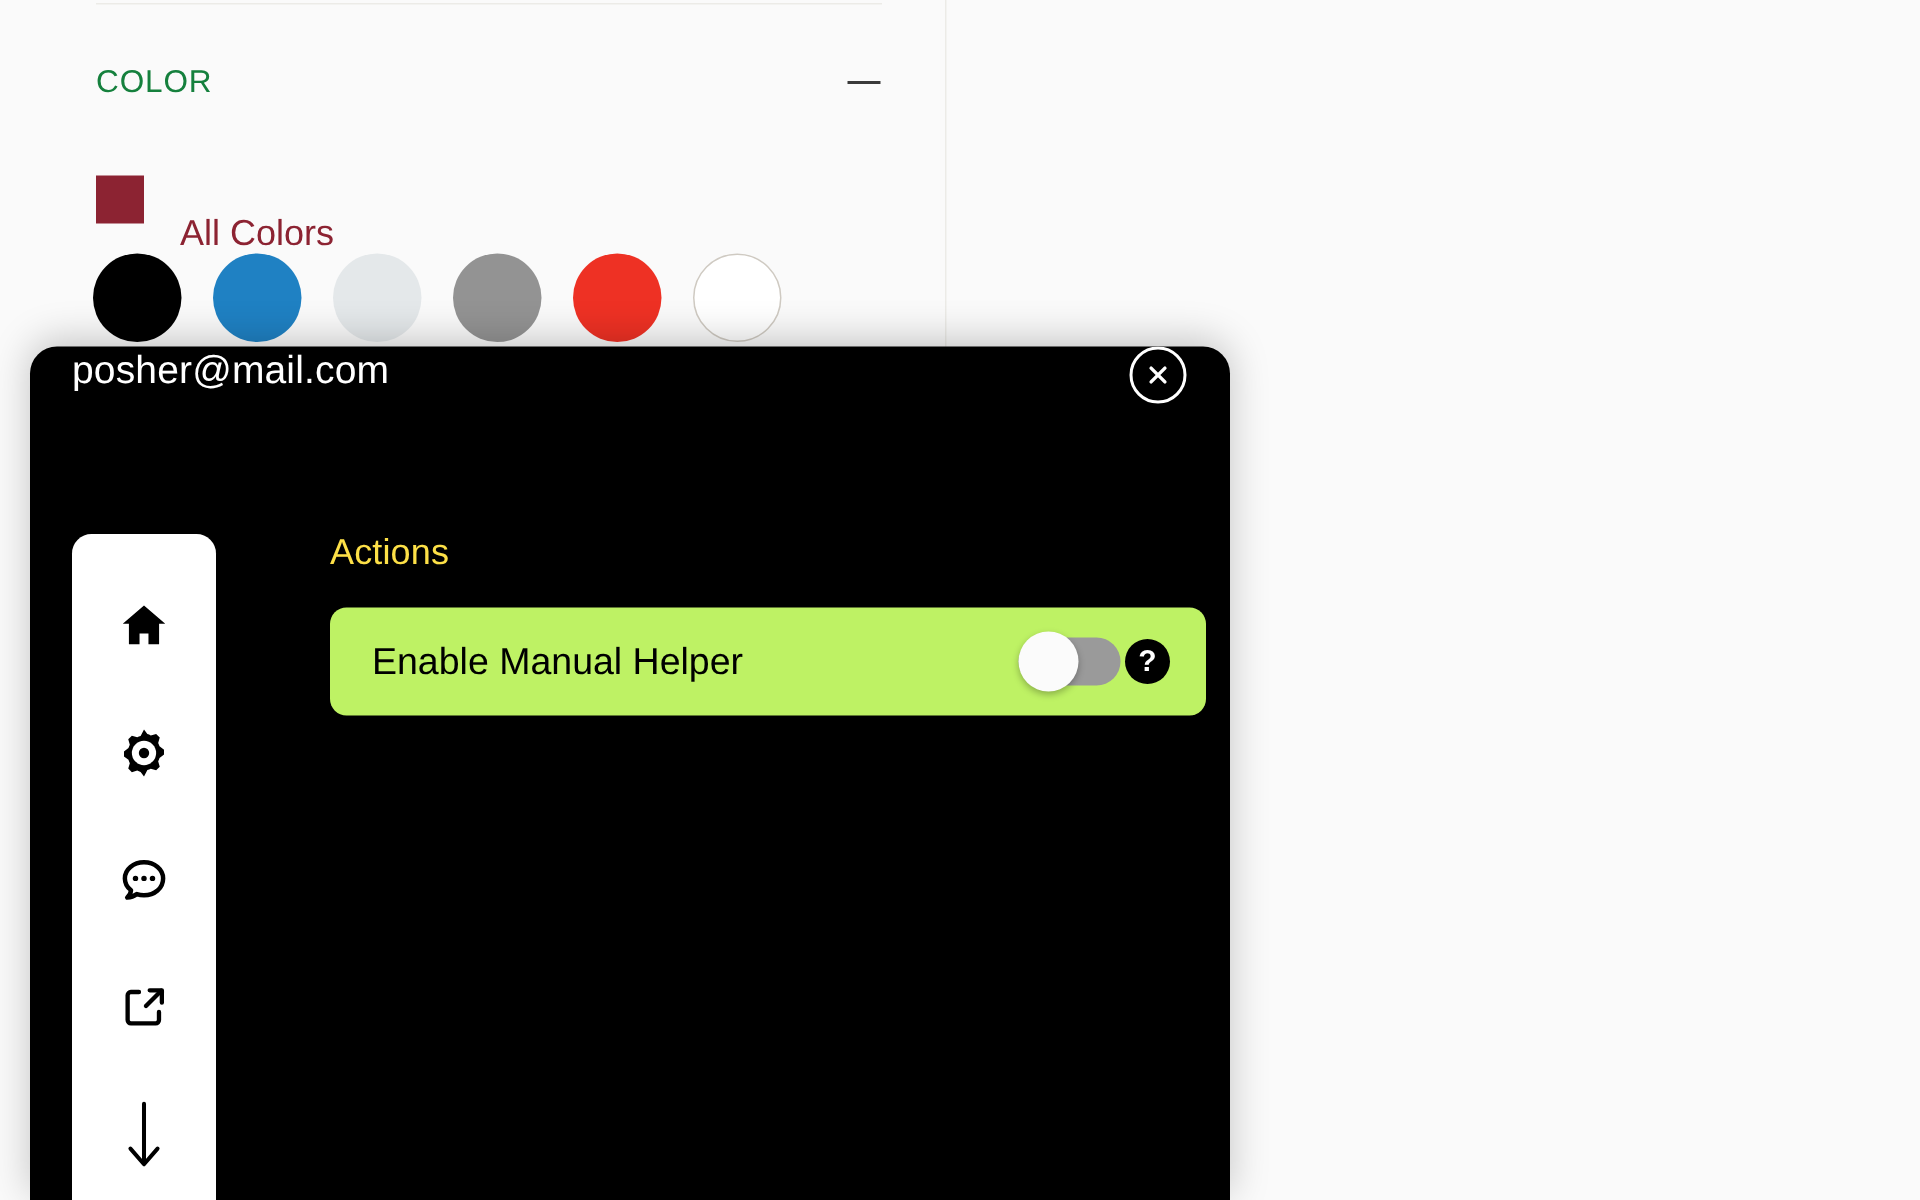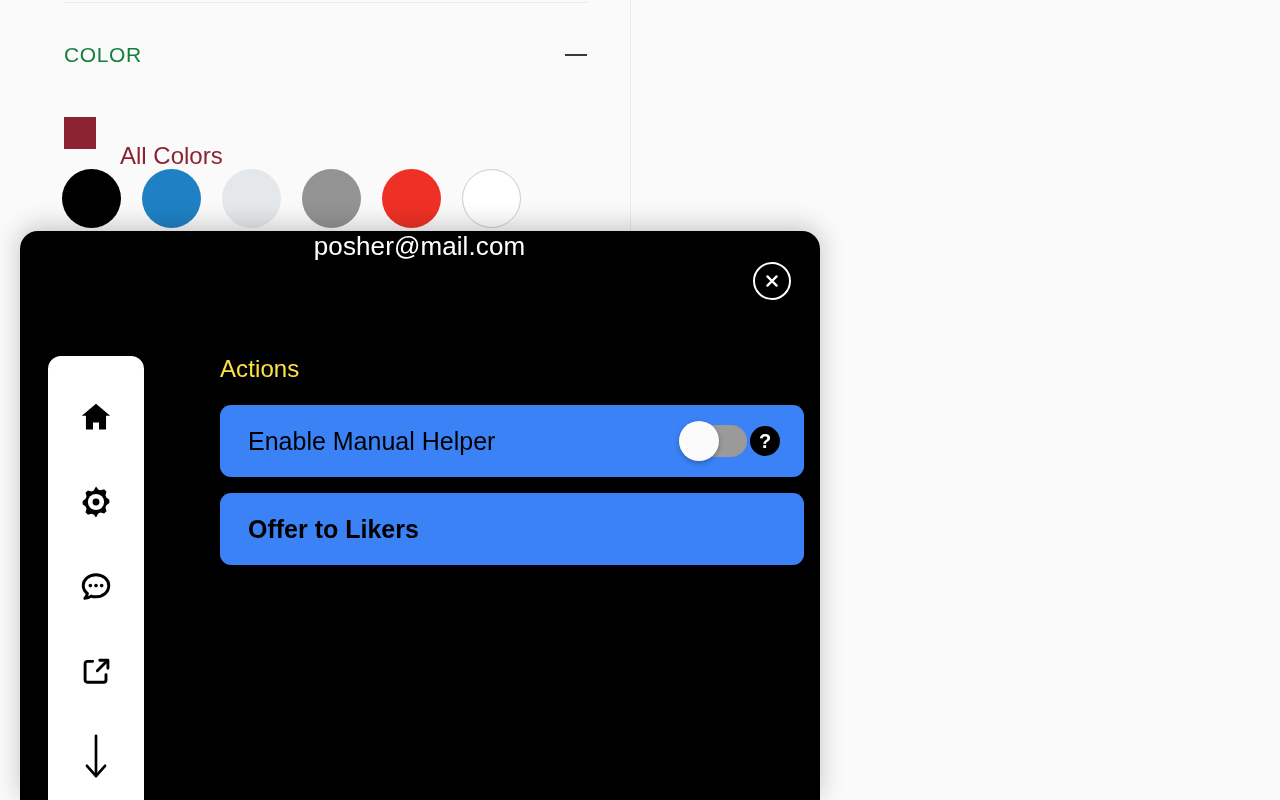--- a/index.html
+++ b/index.html
@@ -133,23 +133,22 @@
     overflow: hidden;
   }
 
   #modal-header {
     position: absolute;
     left: 0;
     top: 0;
     width: 800px;
     height: 100px;
     display: flex;
-    align-items: center;
+    align-items: flex-start;
     padding: 0 29px 0 28px;
-    flex-direction: column;
   }
 
   #modal-account-email {
     color: #ffffff;
     font-size: 26px;
     font-weight: 400;
     letter-spacing: 0.1px;
   }
 
   #modal-close-button {
@@ -208,21 +207,21 @@
     color: #fde047;
     font-size: 24px;
     font-weight: 400;
     margin-bottom: 22px;
     letter-spacing: 0.1px;
   }
 
   .action-button {
     width: 584px;
     height: 72px;
-    background: #3b82f6;
+    background: #bef264;
     border-radius: 11px;
     margin-bottom: 16px;
     display: flex;
     align-items: center;
     padding: 0 24px 0 28px;
     cursor: pointer;
     position: relative;
   }
 
   .action-label {
@@ -384,19 +383,16 @@
     <div id="action-buttons">
         <div class="action-button">
           <span class="action-label regular">Enable Manual Helper</span>
           <span class="action-right">
             <span id="manual-helper-toggle" style="background: rgb(154, 154, 154);">
               <span class="knob"></span>
             </span>
             <span id="manual-helper-help-icon">?</span>
           </span>
         </div>
-        <div class="action-button">
-          <span class="action-label bold">Offer to Likers</span>
-        </div>
       </div>
   </div>
 
 </div>
 
 </body></html>

